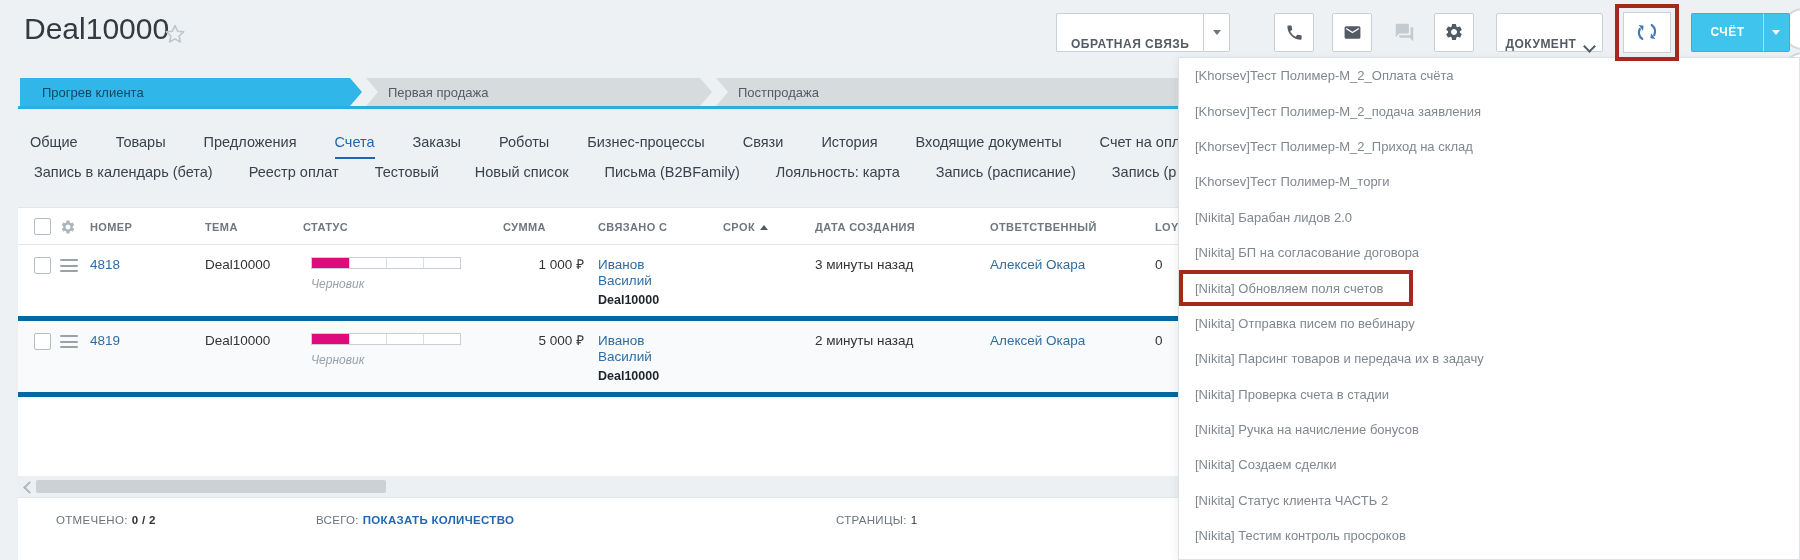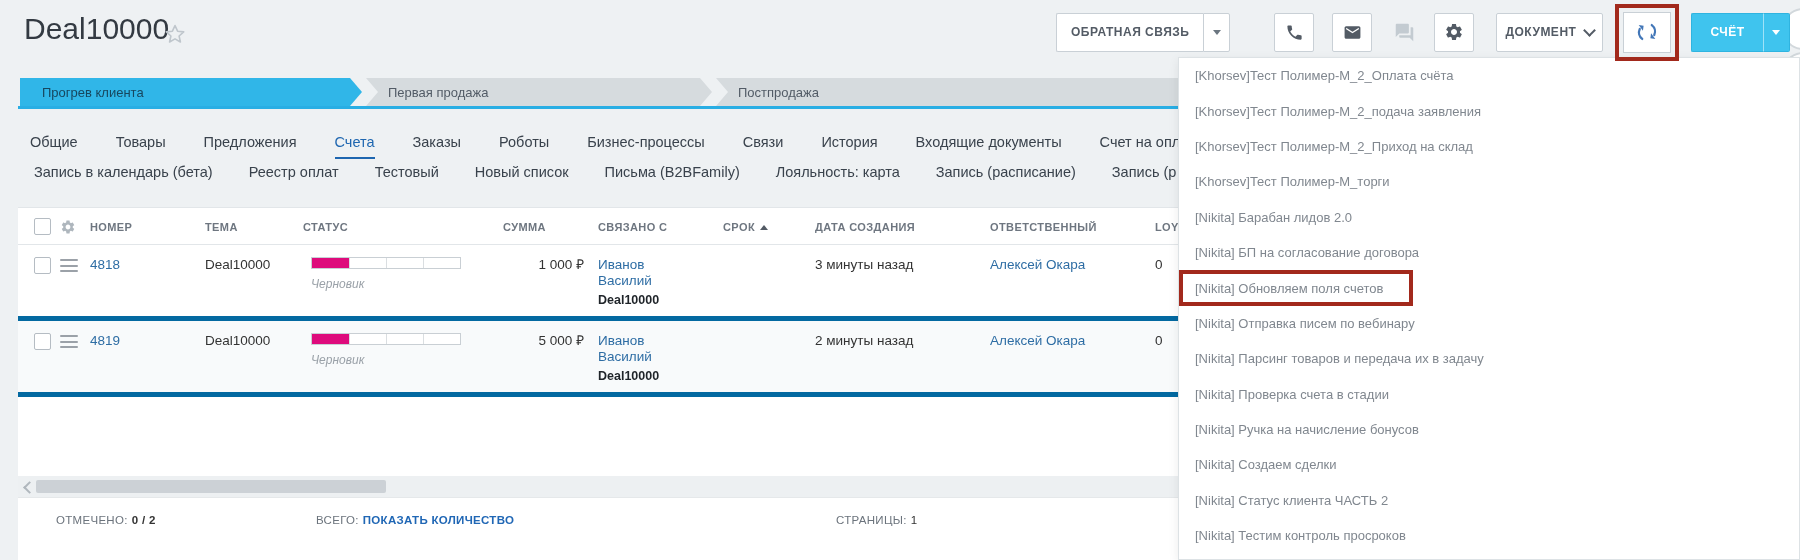--- a/index.html
+++ b/index.html
@@ -12,27 +12,27 @@
 
   
   .page-title{position:absolute;left:24px;top:12px;font-size:30px;font-weight:300;color:#333a42;}
   .fav-star{position:absolute;left:163px;top:22px;width:24px;height:24px;cursor:pointer;}
 
   
   .toolbar{position:absolute;left:1056px;top:10px;height:44px;display:flex;align-items:center;z-index:45;}
   .tb-btn{height:39px;background:#fff;border:1px solid #c9d0d6;box-sizing:border-box;
           display:flex;align-items:center;justify-content:center;color:#535b65;
           font-size:12px;font-weight:bold;letter-spacing:.5px;cursor:pointer;}
-  .split-main{padding:0 14px;border-radius:2px 0 0 2px;border-right:none;}
+  .split-main{padding:0 14px;border-radius:2px 0 0 2px;border-right:none;align-items:flex-end;}
   .split-caret{width:27px;border-radius:0 2px 2px 0;}
   .caret-down{width:0;height:0;border-left:4px solid transparent;border-right:4px solid transparent;border-top:5px solid #6b7680;}
   .icon-btn{width:40px;border-radius:2px;}
   .icon-plain{width:36px;height:39px;display:flex;align-items:center;justify-content:center;cursor:pointer;}
   .m-l44{margin-left:44px}.m-l18{margin-left:18px}.m-l14{margin-left:14px}.m-l12{margin-left:12px}.m-l22{margin-left:22px}.m-l4{margin-left:12px}
-  .doc-btn{padding:0 8px;border-radius:2px;}
+  .doc-btn{padding:0 8px;border-radius:2px;align-items:flex-end;}
   .chev-down{width:7px;height:7px;border-right:2px solid #535b65;border-bottom:2px solid #535b65;transform:rotate(45deg);margin-left:9px;margin-top:-4px;}
   .hl-box{border:4px solid #a2291c;padding:4px;display:flex;background:transparent;}
   .bp-btn{width:48px;height:41px;}
   .invoice-main{padding:0 18px;background:#3fc4ee;border:1px solid #2fb4e0;border-right:none;color:#fff;border-radius:2px 0 0 2px;}
   .invoice-caret{width:27px;background:#3fc4ee;border:1px solid #2fb4e0;border-left:1px solid rgba(255,255,255,.5);border-radius:0 2px 2px 0;}
   .caret-white{border-top-color:#fff;}
   .edge-arc{position:absolute;width:42px;height:42px;border-radius:50%;background:#fff;border:2px solid #d2d8dc;box-sizing:border-box;right:-24px;z-index:30;}
 
   
   .pipeline{position:absolute;left:20px;top:78px;right:0;height:28px;display:flex;gap:4px;}

